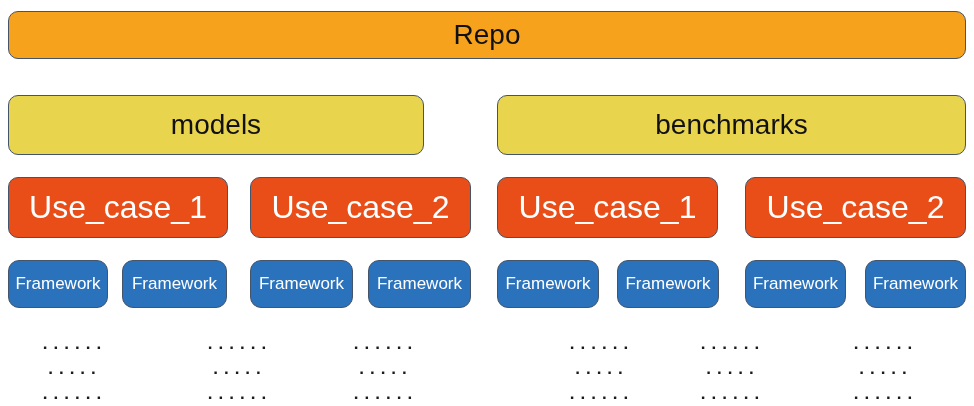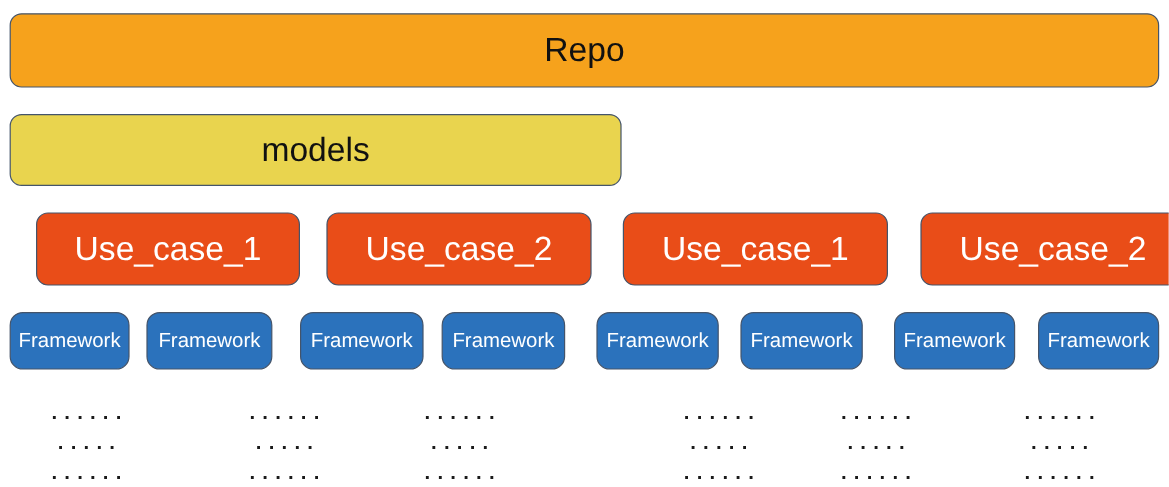--- a/index.html
+++ b/index.html
@@ -14,25 +14,25 @@
   .box {
     position: absolute;
     box-sizing: border-box;
     border: 1.5px solid #44546A;
     border-radius: 10px;
     display: flex;
     align-items: center;
     justify-content: center;
     white-space: nowrap;
   }
-  .repo   { left: 8px;  top: 11px;  width: 958px; height: 62px; background: #F6A21C; font-size: 28px; color: #111111; }
+  .repo   { left: 8px;  top: 11px;  width: 958px; height: 48px; background: #F6A21C; font-size: 28px; color: #111111; }
   .group  { top: 95px;  height: 60px; background: #E9D44E; font-size: 28px; color: #111111; }
-  .g-left  { left: 8px;   width: 510px; }
+  .g-left  { left: 8px;   width: 416px; }
   .g-right { left: 497px; width: 469px; }
-  .usecase { top: 177px; height: 61px; background: #E94D18; font-size: 28px; color: #ffffff; margin-left: 22px; }
+  .usecase { top: 177px; height: 61px; background: #E94D18; font-size: 32px; color: #ffffff; }
   .uc1 { left: 8px;   width: 220px; }
   .uc2 { left: 250px; width: 221px; }
   .uc3 { left: 497px; width: 221px; }
   .uc4 { left: 745px; width: 221px; }
   .fw { top: 260px; height: 48px; background: #2B72BC; font-size: 17px; color: #ffffff; border-radius: 11px; }
   .fw1 { left: 8px;   width: 100px; }
   .fw2 { left: 122px; width: 105px; }
   .fw3 { left: 250px; width: 103px; }
   .fw4 { left: 368px; width: 103px; }
   .fw5 { left: 497px; width: 102px; }
@@ -58,20 +58,21 @@
   .dc6 { left: 836px; }
 </style>
 </head>
 <body>
 
 <div class="canvas">
 
   <div class="box repo">Repo</div>
 
   <div class="box group g-left">models</div>
+  <div class="box group g-right">benchmarks</div>
 
   <div class="box usecase uc1">Use_case_1</div>
   <div class="box usecase uc2">Use_case_2</div>
   <div class="box usecase uc3">Use_case_1</div>
   <div class="box usecase uc4">Use_case_2</div>
 
   <div class="box fw fw1">Framework</div>
   <div class="box fw fw2">Framework</div>
   <div class="box fw fw3">Framework</div>
   <div class="box fw fw4">Framework</div>

